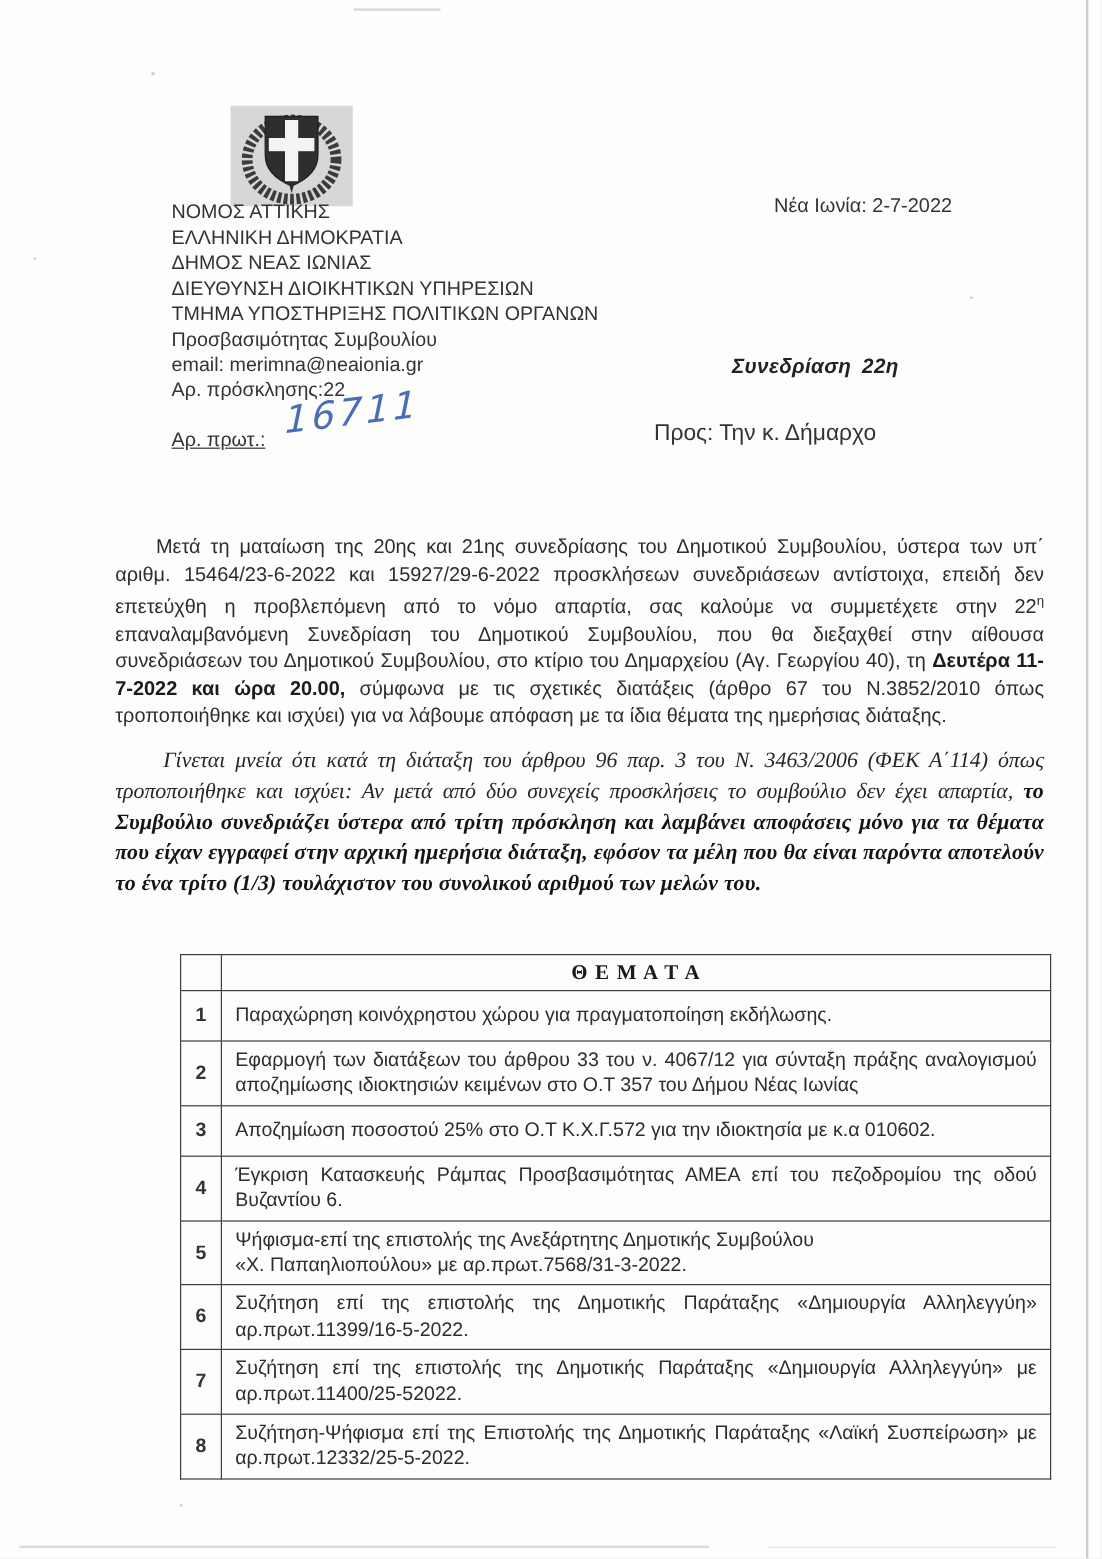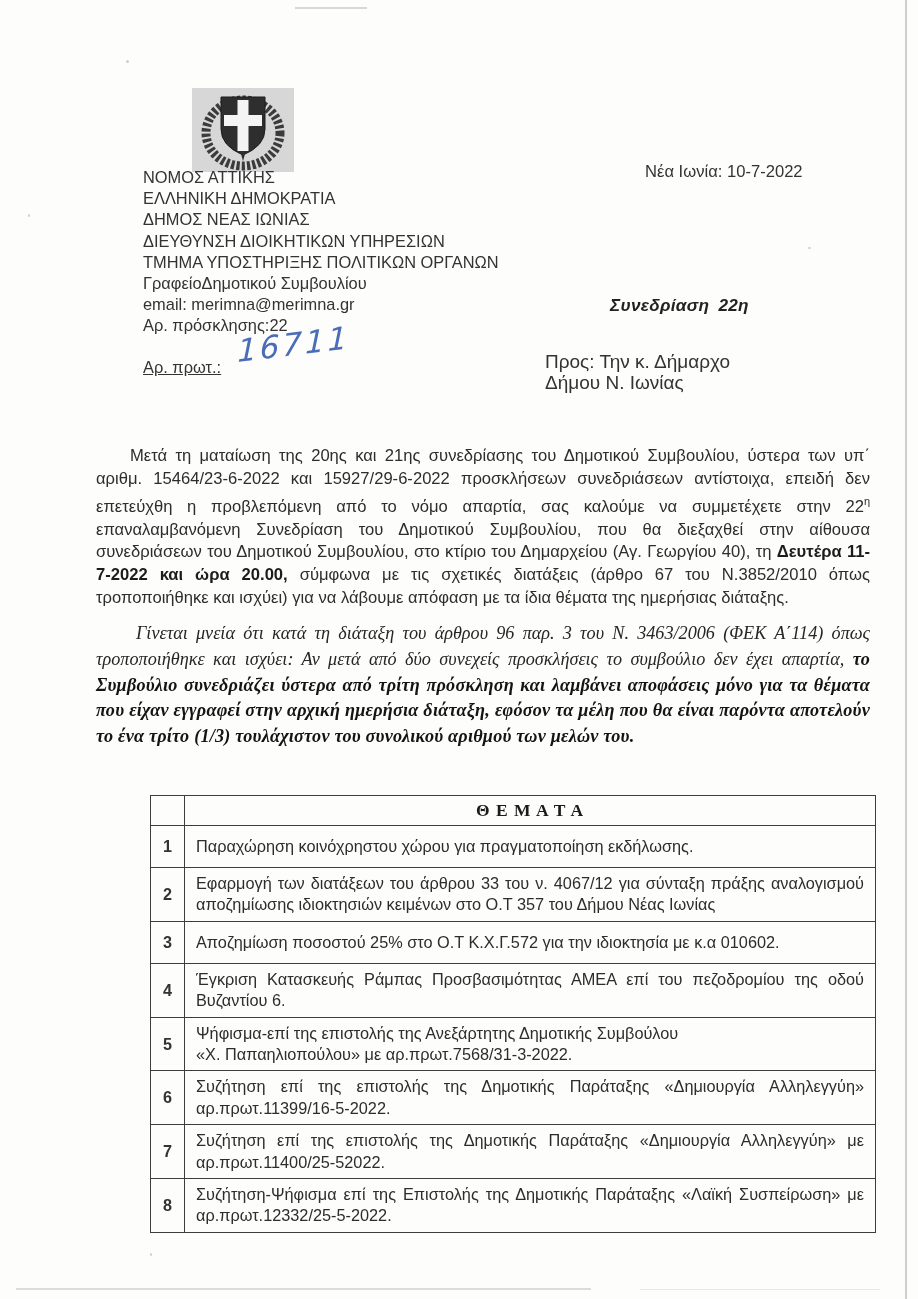--- a/index.html
+++ b/index.html
@@ -91,32 +91,31 @@
       <path d="M49 66 L53 66 L51 73 Z" fill="#2e2e2e"></path>
     </svg>
   </div>
 
   <div class="header-block">
     <div>ΝΟΜΟΣ ΑΤΤΙΚΗΣ</div>
     <div>ΕΛΛΗΝΙΚΗ ΔΗΜΟΚΡΑΤΙΑ</div>
     <div>ΔΗΜΟΣ ΝΕΑΣ ΙΩΝΙΑΣ</div>
     <div>ΔΙΕΥΘΥΝΣΗ ΔΙΟΙΚΗΤΙΚΩΝ ΥΠΗΡΕΣΙΩΝ</div>
     <div>ΤΜΗΜΑ ΥΠΟΣΤΗΡΙΞΗΣ ΠΟΛΙΤΙΚΩΝ ΟΡΓΑΝΩΝ</div>
-    <div>ΓραφείοΔημοτικού Συμβουλίου</div>
-    <div>email: merimna@merimna.gr</div>
+    <div>Προσβασιμότητας Συμβουλίου</div>
+    <div>email: merimna@neaionia.gr</div>
     <div>Αρ. πρόσκλησης:22</div>
   </div>
   <div class="proto-line">Αρ. πρωτ.:</div>
   <div class="handwritten">16711</div>
 
-  <div class="date-line">Νέα Ιωνία: 10-7-2022</div>
+  <div class="date-line">Νέα Ιωνία: 2-7-2022</div>
   <div class="session-label">Συνεδρίαση 22η</div>
   <div class="recipient">
     <div class="r1">Προς:  Την κ. Δήμαρχο</div>
-    <div class="r3">Δήμου Ν. Ιωνίας</div>
   </div>
 
   <div class="para1"><span>Μετά τη ματαίωση της 20ης και 21ης συνεδρίασης του Δημοτικού Συμβουλίου, ύστερα των υπ΄ αριθμ. 15464/23-6-2022 και 15927/29-6-2022 προσκλήσεων συνεδριάσεων αντίστοιχα, επειδή δεν επετεύχθη η προβλεπόμενη από το νόμο απαρτία, σας καλούμε να συμμετέχετε στην 22</span><sup>η</sup><span> επαναλαμβανόμενη Συνεδρίαση του Δημοτικού Συμβουλίου, που θα διεξαχθεί στην αίθουσα συνεδριάσεων του Δημοτικού Συμβουλίου, στο κτίριο του Δημαρχείου (Αγ. Γεωργίου 40), τη </span><b>Δευτέρα 11-7-2022 και ώρα 20.00,</b><span> σύμφωνα με τις σχετικές διατάξεις (άρθρο 67 του Ν.3852/2010 όπως τροποποιήθηκε και ισχύει) για να λάβουμε απόφαση με τα ίδια θέματα της ημερήσιας διάταξης.</span></div>
 
   <div class="para2"><span>Γίνεται μνεία ότι κατά τη διάταξη του άρθρου 96 παρ. 3 του Ν. 3463/2006 (ΦΕΚ Α΄114) όπως τροποποιήθηκε και ισχύει: Αν μετά από δύο συνεχείς προσκλήσεις το συμβούλιο δεν έχει απαρτία, </span><b>το Συμβούλιο συνεδριάζει ύστερα από τρίτη πρόσκληση και λαμβάνει αποφάσεις μόνο για τα θέματα που είχαν εγγραφεί στην αρχική ημερήσια διάταξη, εφόσον τα μέλη που θα είναι παρόντα αποτελούν το ένα τρίτο (1/3) τουλάχιστον του συνολικού αριθμού των μελών του.</b></div>
 
   <table class="topics">
     <colgroup>
         <col class="c-num">
         <col>

